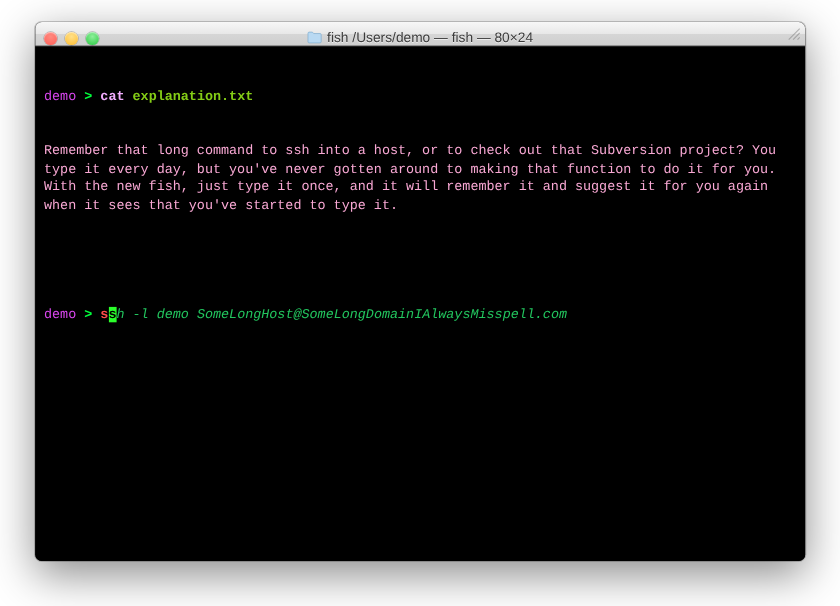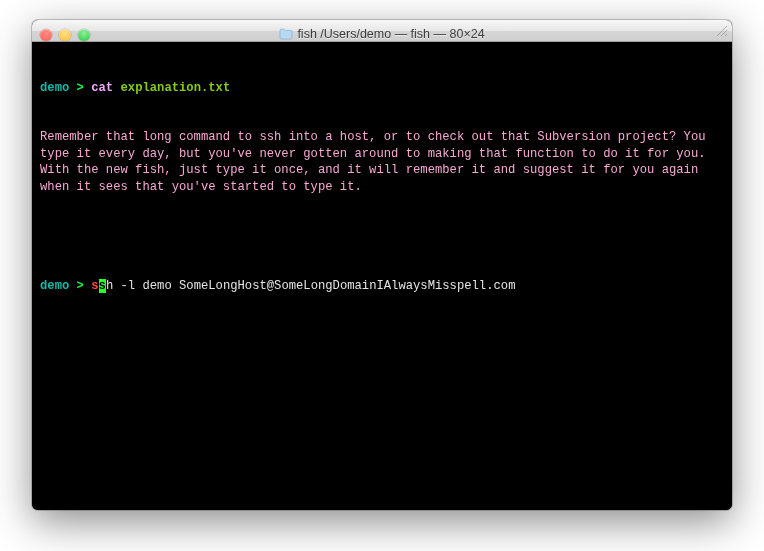--- a/index.html
+++ b/index.html
@@ -72,32 +72,32 @@
     .terminal-body {
       flex: 1 1 auto;
       background: #000;
       padding: 5px 8px;
       font-size: 12.2px;
       line-height: 1.35;
       color: #bfbfbf;
       white-space: pre-wrap;
       word-break: break-word;
     }
-    .prompt-user { color: #14b8a6; font-weight: bold; }
+    .prompt-user { color: #d946ef; font-weight: normal; }
     .prompt-sep  { color: #00ff3c; font-weight: bold; }
     .cmd-name    { color: #f0abfc; font-weight: bold; }
     .cmd-arg     { color: #84cc16; font-weight: bold; }
     .output-text { color: #f9a8d4; }
     .typed-red   { color: #ff4b4b; font-weight: bold; }
     .cursor-cell {
       background: #2bff2b;
       color: #000;
       font-weight: bold;
     }
-    .suggestion  { color: #e5e5e5; }
+    .suggestion  { color: #22c55e; font-style: italic; }
     .line { display: block; }
     .blank { height: 1.35em; }
   </style>
 </head>
 <body>
 
 <div class="window">
 
   <div class="titlebar">
     <div class="traffic-lights">

